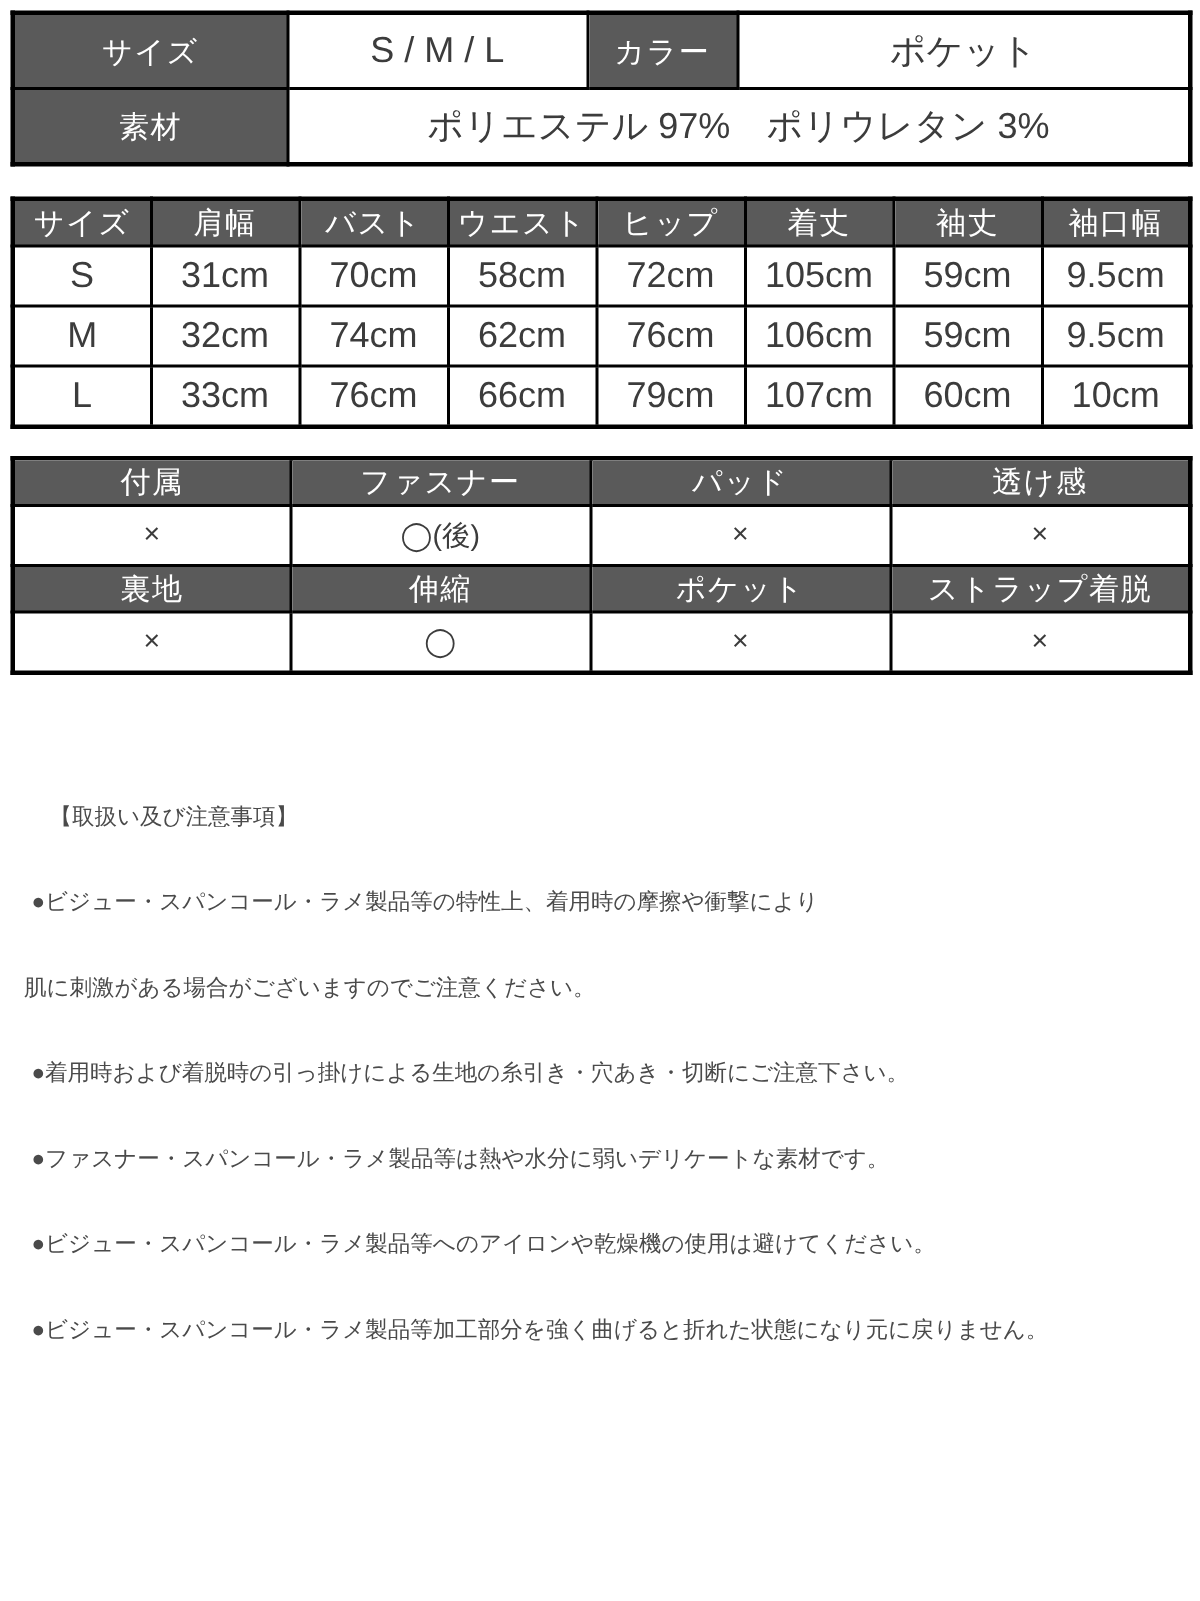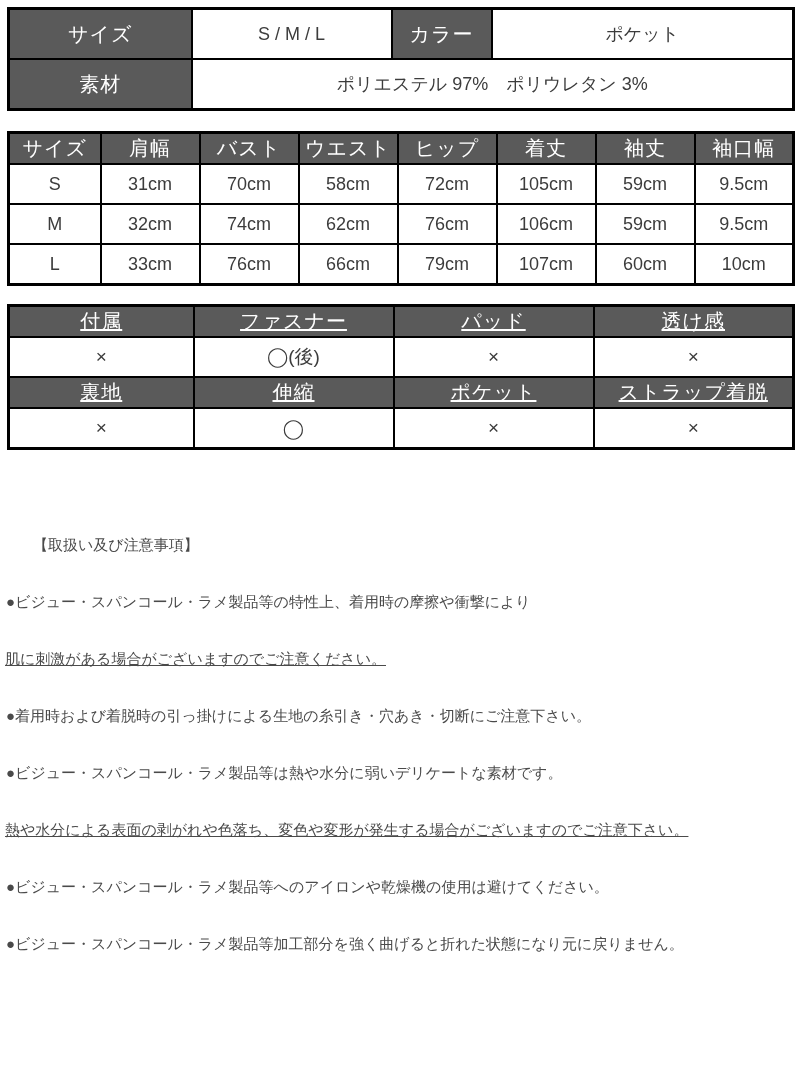--- a/index.html
+++ b/index.html
@@ -39,41 +39,41 @@
   td.hd {
     background: #5a5a5a;
     color: #ffffff;
     font-size: 20px;
     letter-spacing: 1px;
   }
   
   td.vl {
     background: #ffffff;
     color: #3c3c3c;
-    font-size: 18px;
+    font-size: 24px;
   }
   .t1 td { height: 46px; }
   .t1 { margin-bottom: 20px; }
   .t2 td.hd { height: 27px; }
   .t2 td.vl { height: 36px; }
   .t2 { margin-bottom: 18px; }
-  .t3 td.hd { height: 27px; text-decoration: underline; }
+  .t3 td.hd { height: 27px; }
   .t3 td.vl { height: 36px; font-size: 19px; }
   .sym { font-size: 20px; }
   
   .care {
     margin-top: 47px;
     font-size: 15px;
     line-height: 19px;
     color: #4a4a4a;
     white-space: pre-wrap;
   }
   .care .ttl { margin-left: 33px; }
-  .care .b   { margin-left: 6px; }
-  .care .c   { margin-left: 5px; text-decoration: underline; }
+  .care .b   { margin-left: 21px; }
+  .care .c   { margin-left: 16px; }
 </style>
 </head>
 <body>
 
 <div class="sheet">
 
   <table class="t1 bordered">
     <colgroup>
       <col style="width:183px">
         <col style="width:200px">
@@ -182,20 +182,19 @@
       <td class="vl sym">×</td>
     </tr>
   </tbody>
     </table>
 
   <div class="care">
     <div class="ttl">【取扱い及び注意事項】</div>
     <div class="b">●ビジュー・スパンコール・ラメ製品等の特性上、着用時の摩擦や衝撃により</div>
     <div class="c">肌に刺激がある場合がございますのでご注意ください。</div>
     <div class="b">●着用時および着脱時の引っ掛けによる生地の糸引き・穴あき・切断にご注意下さい。</div>
-    <div class="b">●ビジュー・スパンコール・ラメ製品等は熱や水分に弱いデリケートな素材です。</div>
-    <div class="c">熱や水分による表面の剥がれや色落ち、変色や変形が発生する場合がございますのでご注意下さい。</div>
+    <div class="b">●ファスナー・スパンコール・ラメ製品等は熱や水分に弱いデリケートな素材です。</div>
     <div class="b">●ビジュー・スパンコール・ラメ製品等へのアイロンや乾燥機の使用は避けてください。</div>
     <div class="b">●ビジュー・スパンコール・ラメ製品等加工部分を強く曲げると折れた状態になり元に戻りません。</div>
     
   </div>
 
 </div>
 
 </body></html>

